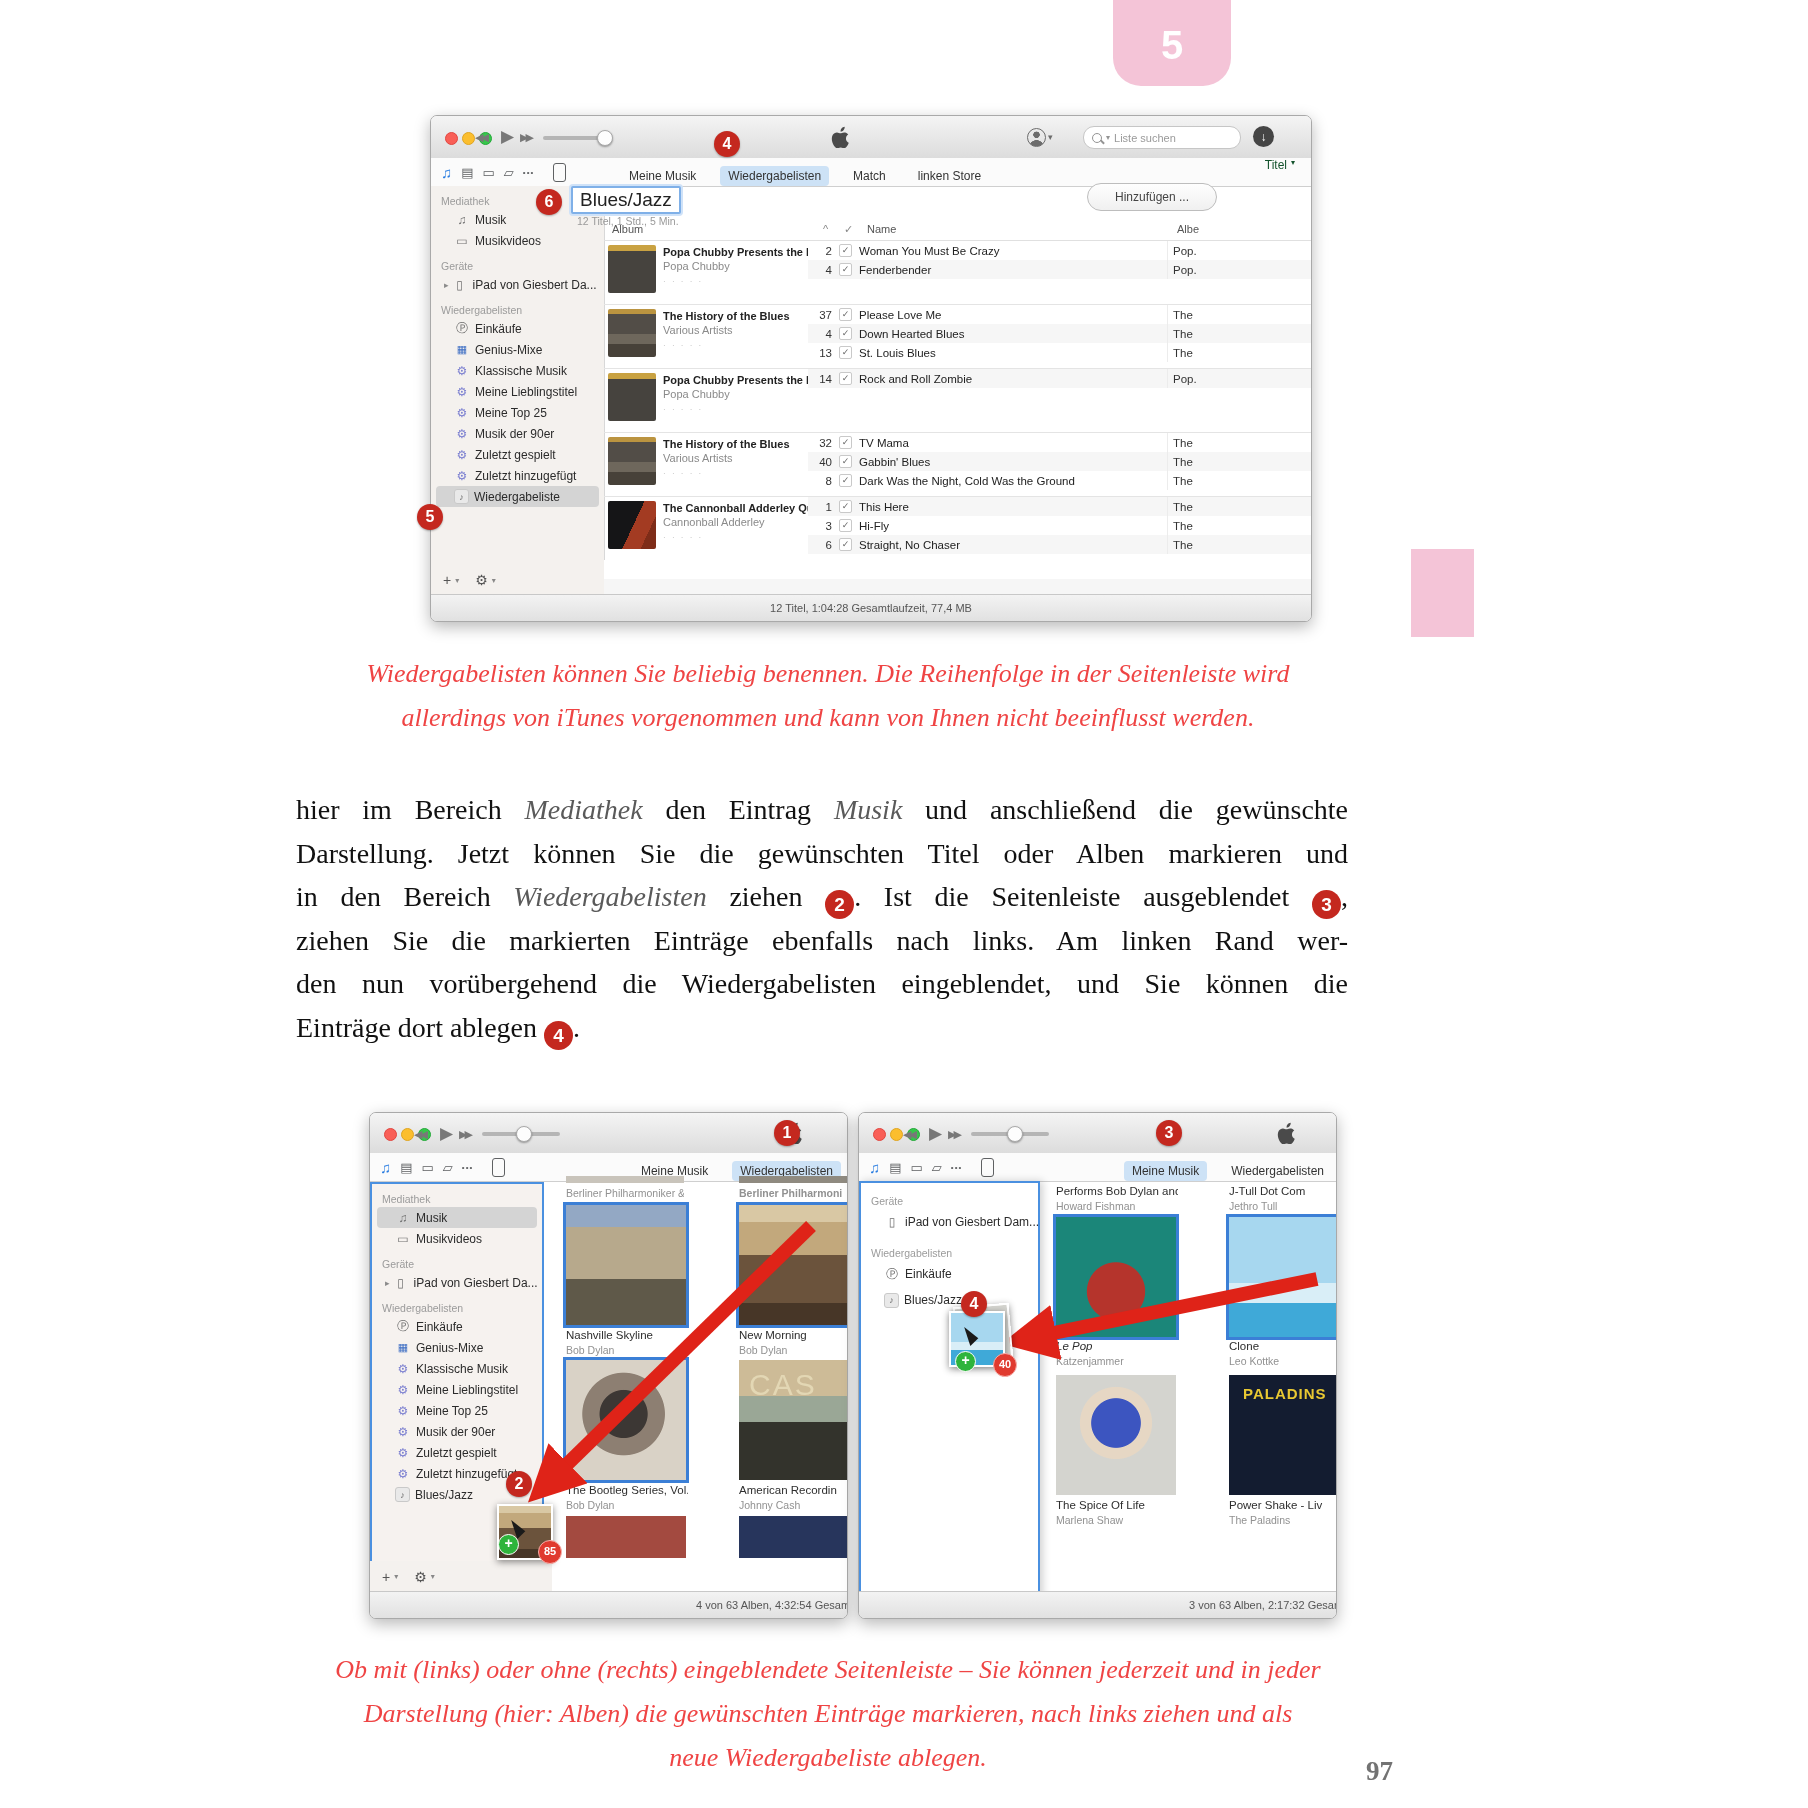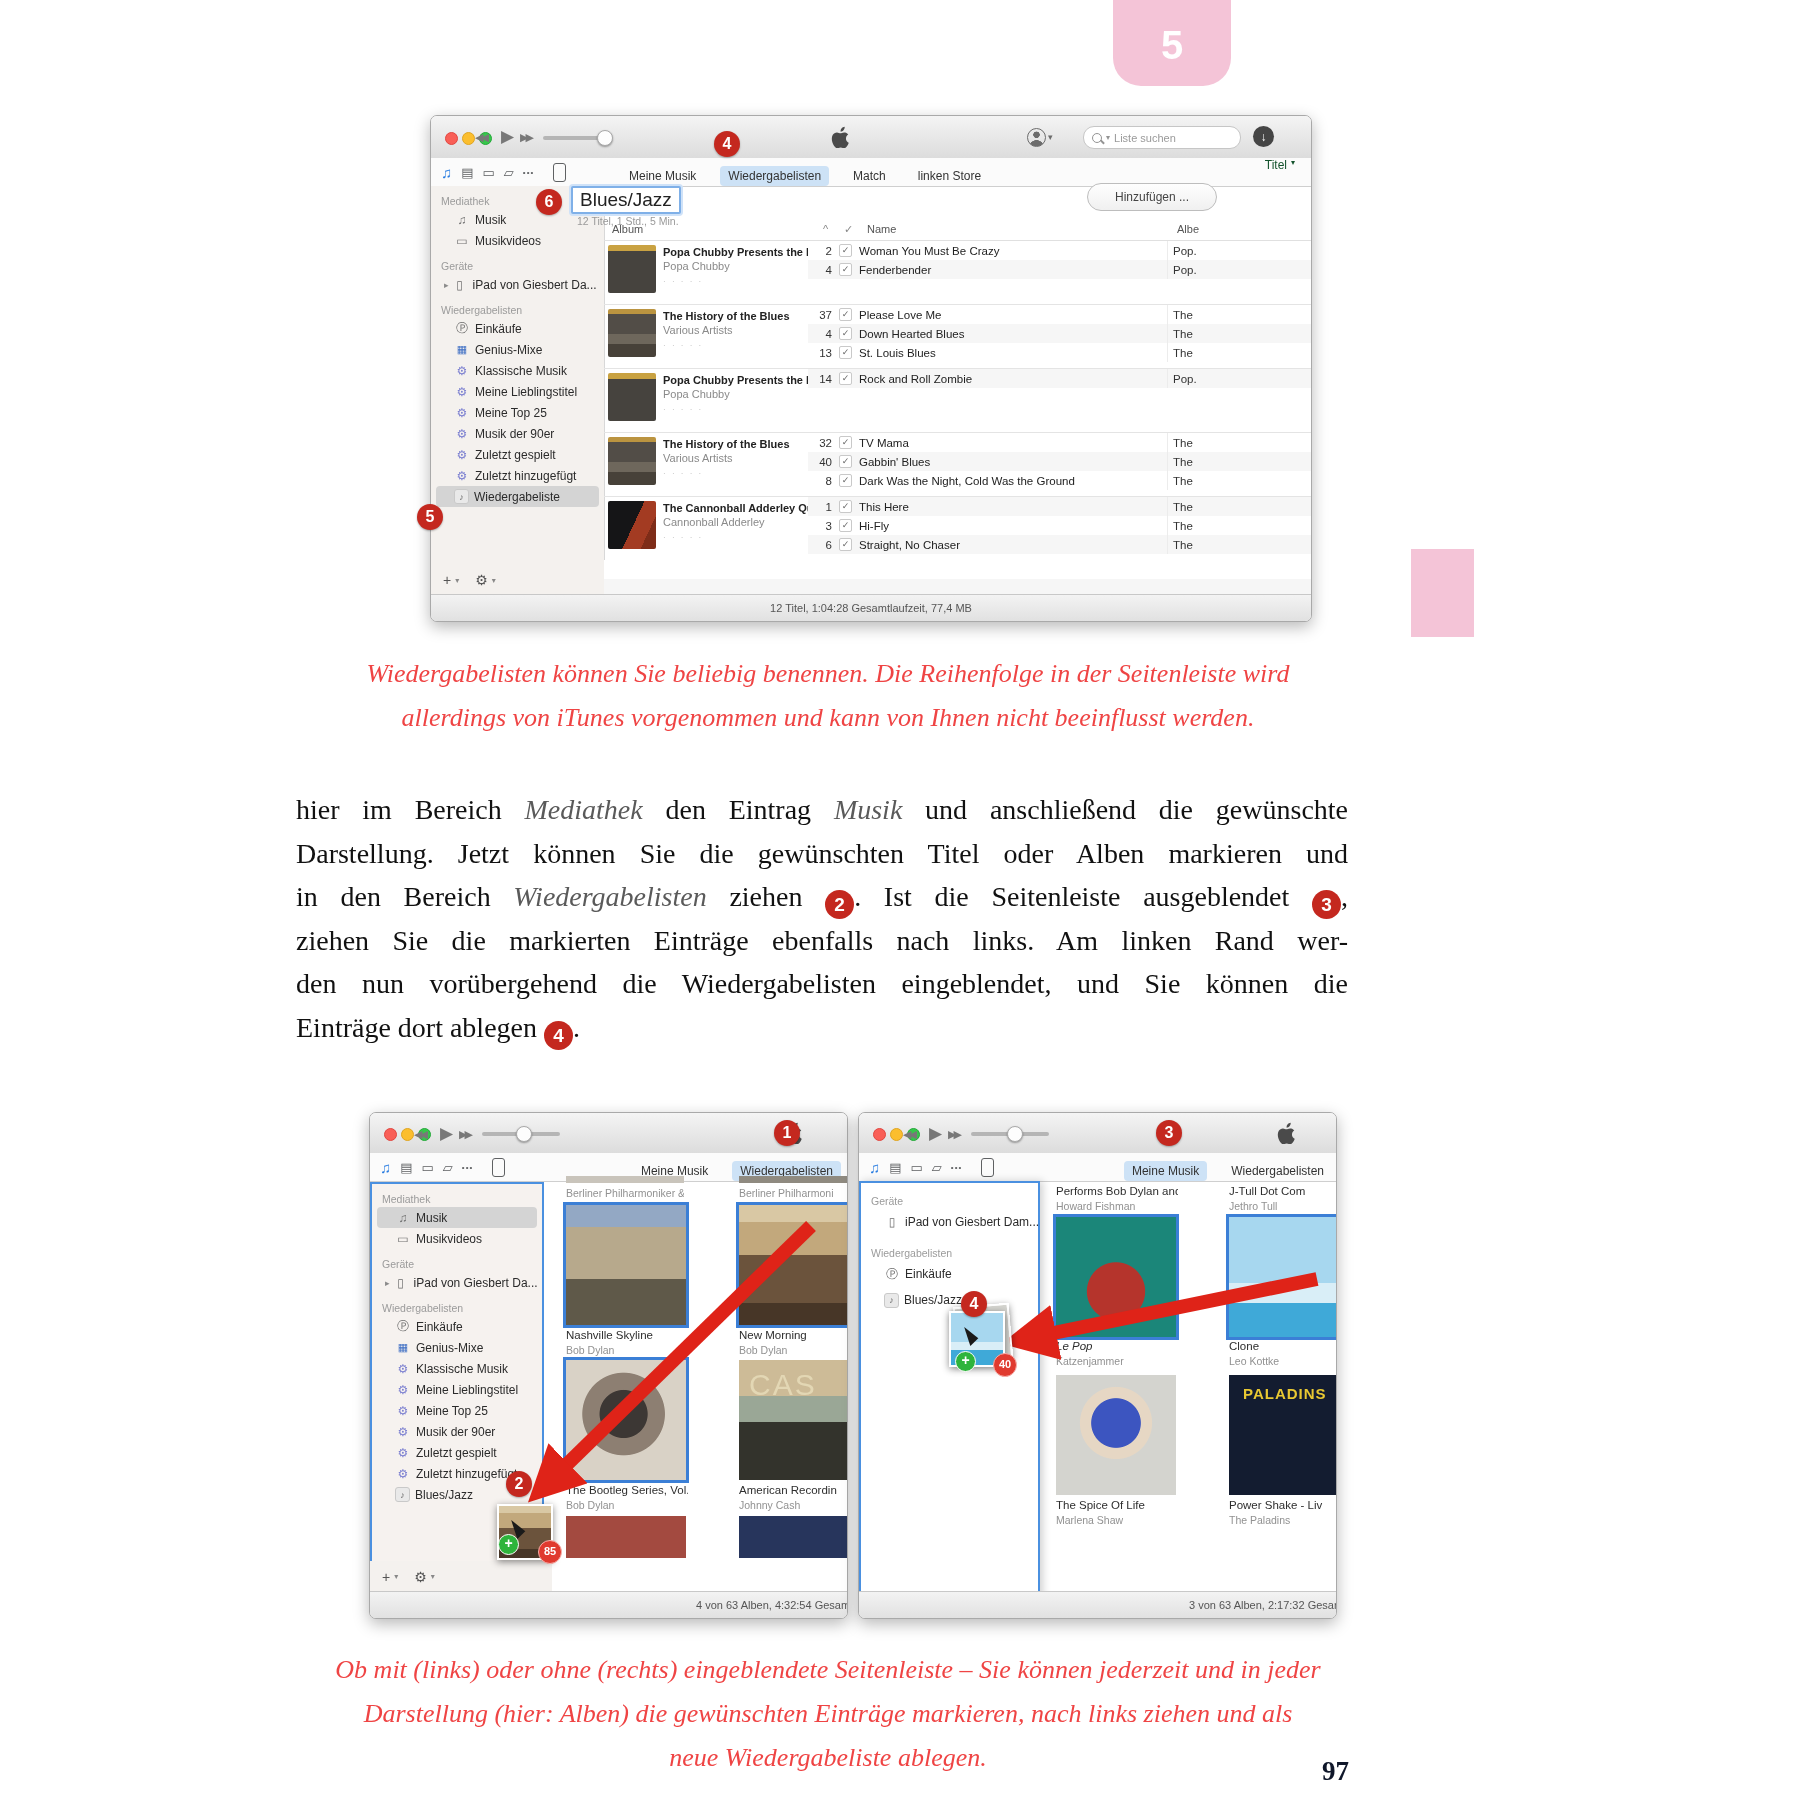--- a/index.html
+++ b/index.html
@@ -4,21 +4,21 @@
 <style>
   html,body{margin:0;padding:0;background:#fff}
   .page{position:relative;width:1808px;height:1808px;background:#fff;overflow:hidden;
         font-family:"Liberation Sans",sans-serif}
 
   
   .chapter-tab{position:absolute;left:1113px;top:0;width:118px;height:86px;background:#f4c4d7;
     border-radius:0 0 28px 28px;display:flex;align-items:center;justify-content:center}
   .chapter-tab span{color:#fff;font:bold 40px "Liberation Sans",sans-serif;margin-top:4px}
   .side-marker{position:absolute;left:1411px;top:549px;width:63px;height:88px;background:#f4c4d7}
-  .pageno{position:absolute;left:1322px;top:1756px;font:bold 27px "Liberation Serif",serif;color:#0f172a}
+  .pageno{position:absolute;left:1366px;top:1756px;font:bold 27px "Liberation Serif",serif;color:#737373}
 
   .cap{position:absolute;left:304px;width:1048px;text-align:center;
        font:italic 26px/44px "Liberation Serif",serif;color:#ef4444}
   #cap-top{top:652px}
   #cap-bottom{top:1648px}
 
   .bodytext{position:absolute;left:296px;top:788px;width:1052px;
        font:28px/43.5px "Liberation Serif",serif;color:#111}
   .bl{text-align:justify;text-align-last:justify;height:43.5px;overflow:visible;white-space:normal}
   .bl.first{text-indent:26px}
@@ -537,21 +537,21 @@
       <span>+</span>
       <span class="chv">▾</span>
       <span>⚙</span>
       <span class="chv">▾</span>
     </div>
 
     <div id="albums-left">
         <div class="covstrip cov-berliner-a" style="left: 196px; top: 63px;"></div>
         <div class="glabel-artist" style="left: 196px; top: 74px;">Berliner Philharmoniker &amp;...</div>
         <div class="covstrip cov-berliner-b" style="left: 369px; top: 63px;"></div>
-        <div class="glabel-artist" style="left: 369px; top: 74px;">Berliner Philharmoni</div>
+        <div class="glabel-artist" style="left: 369px; top: 74px; font-weight: bold;">Berliner Philharmoni</div>
         <div class="bigcov cov-nashville sel" style="left: 196px; top: 92px;"></div>
         <div class="glabel-title" style="left: 196px; top: 216px;">Nashville Skyline</div>
         <div class="glabel-artist" style="left: 196px; top: 231px;">Bob Dylan</div>
         <div class="bigcov cov-newmorning sel" style="left: 369px; top: 92px;"></div>
         <div class="glabel-title" style="left: 369px; top: 216px;">New Morning</div>
         <div class="glabel-artist" style="left: 369px; top: 231px;">Bob Dylan</div>
         <div class="bigcov cov-bootleg sel" style="left: 196px; top: 247px;"></div>
         <div class="glabel-title" style="left: 196px; top: 371px;">The Bootleg Series, Vol....</div>
         <div class="glabel-artist" style="left: 196px; top: 386px;">Bob Dylan</div>
         <div class="bigcov cov-cash" style="left: 369px; top: 247px;">

